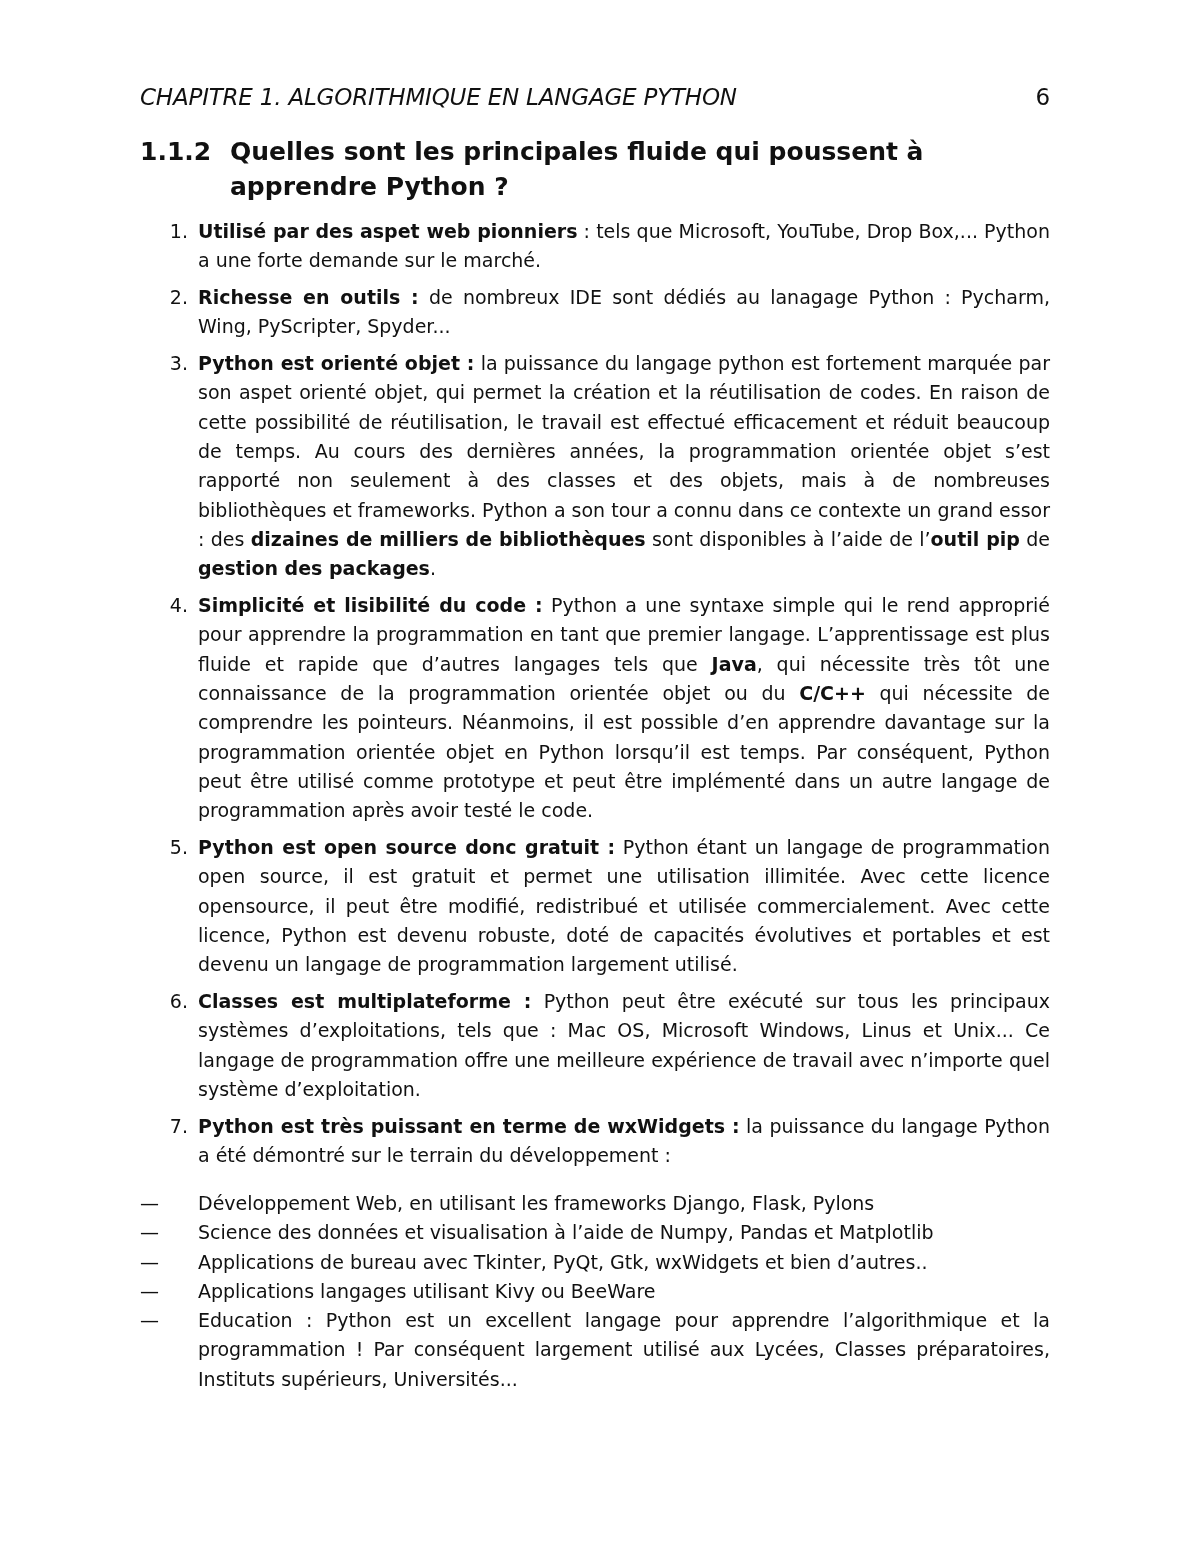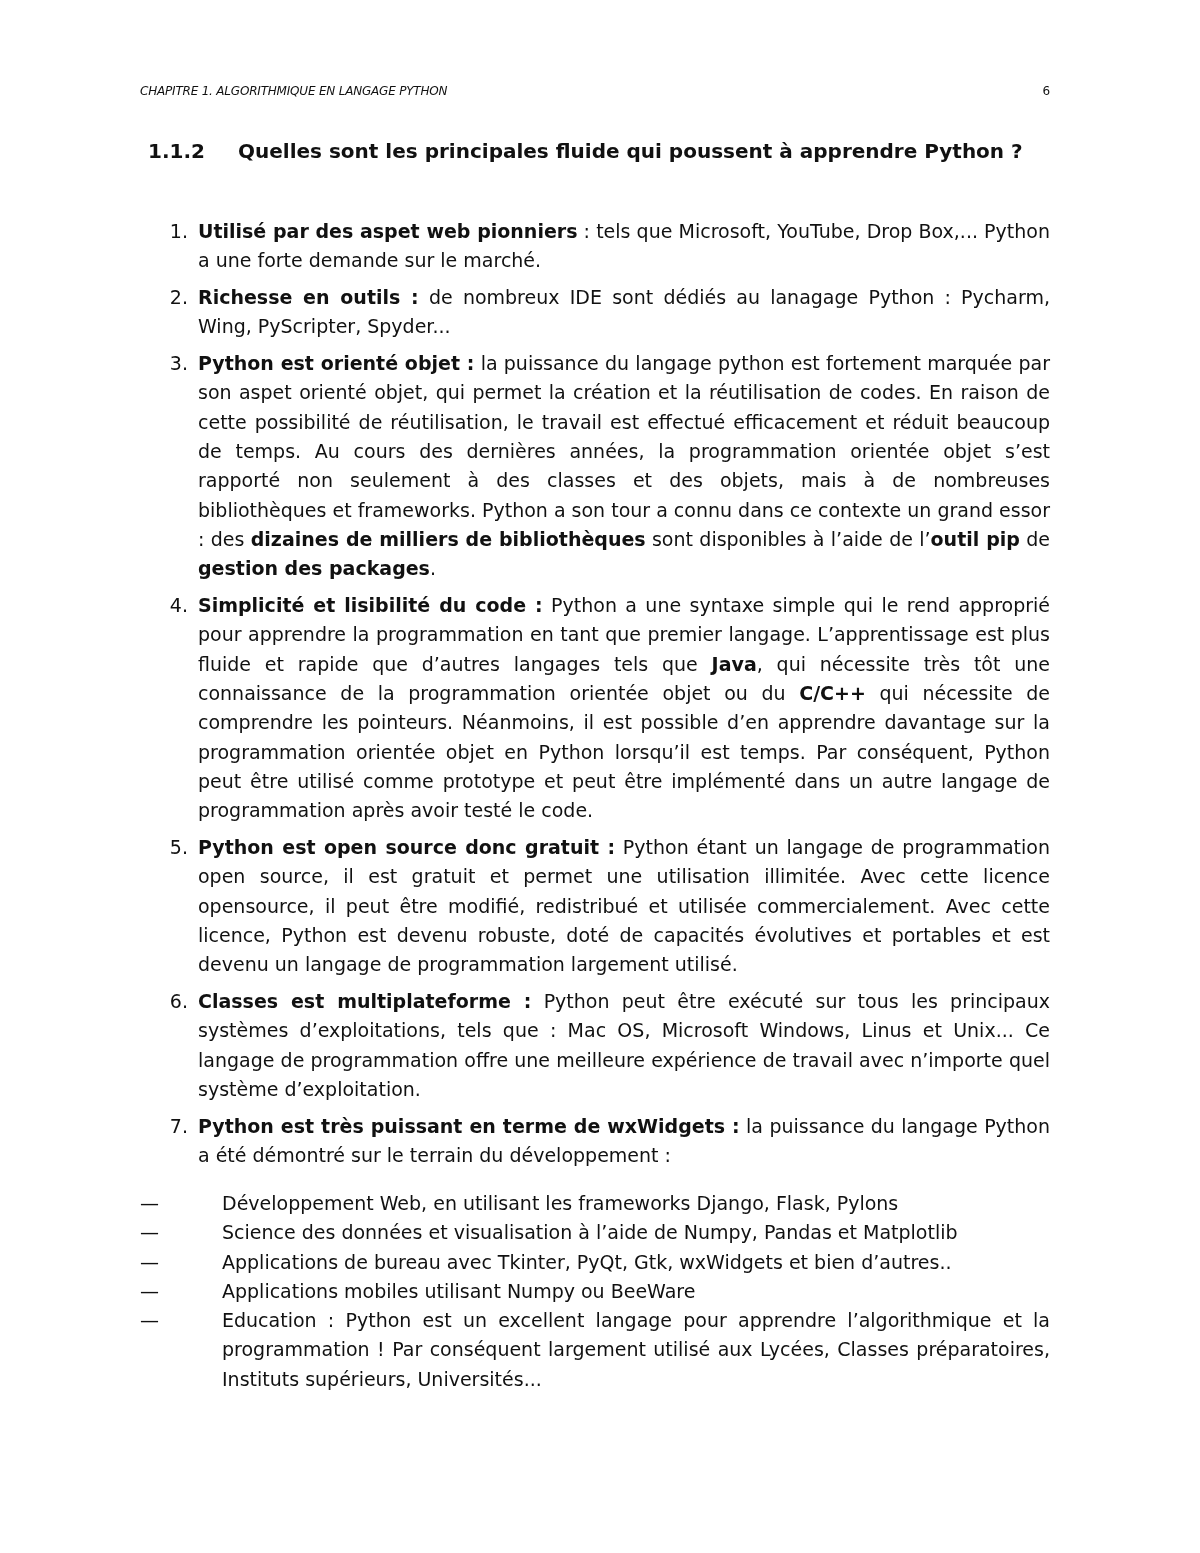--- a/index.html
+++ b/index.html
@@ -1,32 +1,32 @@
 <!DOCTYPE html>
 <html><head>
 <meta charset="utf-8">
 <style>
   html, body { margin:0; padding:0; background:#ffffff; }
   body { width:1200px; height:1553px; position:relative; color:#111; font-family:"DejaVu Sans", sans-serif; }
   .page { position:absolute; left:140px; top:0; width:910px; }
-  .running-head { position:absolute; top:84px; left:0; width:910px; font-size:12px; font-style:italic; display:flex; justify-content:space-between; letter-spacing:-0.2px; }
+  .running-head { position:absolute; top:84px; left:0; width:910px; font-size:23px; font-style:italic; display:flex; justify-content:space-between; letter-spacing:-0.2px; }
   .running-head .pn { font-style:normal; }
-  .section { position:absolute; top:134px; left:8px; width:910px; font-weight:bold; font-size:20px; line-height:35px; display:flex;justify-content:flex-end; }
+  .section { position:absolute; top:134px; left:0; width:910px; font-weight:bold; font-size:25px; line-height:35px; display:flex;justify-content:flex-end; }
   .section .num { width:90px; flex:none; }
   .section .title { flex:1; }
   .list { position:absolute; top:217px; left:0; width:910px; font-size:19px; line-height:29.3px; text-align:justify; }
   .item { display:flex; margin-bottom:7.5px; }
   .item .n { width:58px; flex:none; text-align:right; padding-right:0; box-sizing:border-box; }
   .item .n span { display:inline-block; width:58px; text-align:right; padding-right:10px; box-sizing:border-box; }
   .item .body { flex:1; }
   b { font-weight:bold; }
   .dashes { position:absolute; top:1189px; left:0; width:910px; font-size:19px; line-height:29.3px; text-align:justify; }
   .dash { display:flex; }
   .dash .d { width:58px; flex:none; }
-  .dash .body { flex:1;margin-left:24px; }
+  .dash .body { flex:1; }
 </style>
 </head>
 <body>
 
 <div class="page">
 
   <div class="running-head">
     <span>CHAPITRE 1.  ALGORITHMIQUE EN LANGAGE PYTHON</span>
     <span class="pn">6</span>
   </div>
@@ -75,21 +75,21 @@
     <div class="dash">
       <span class="d">—</span>
       <span class="body">Science des données et visualisation à l’aide de Numpy, Pandas et Matplotlib</span>
     </div>
     <div class="dash">
       <span class="d">—</span>
       <span class="body">Applications de bureau avec Tkinter, PyQt, Gtk, wxWidgets et bien d’autres..</span>
     </div>
     <div class="dash">
       <span class="d">—</span>
-      <span class="body">Applications mobiles utilisant Numpy ou BeeWare</span>
+      <span class="body">Applications langages utilisant Kivy ou BeeWare</span>
     </div>
     <div class="dash">
       <span class="d">—</span>
       <span class="body">Education : Python est un excellent langage pour apprendre l’algorithmique et la programmation ! Par conséquent largement utilisé aux Lycées, Classes préparatoires, Instituts supérieurs, Universités...</span>
     </div>
   </div>
 
 </div>
 
 </body></html>

